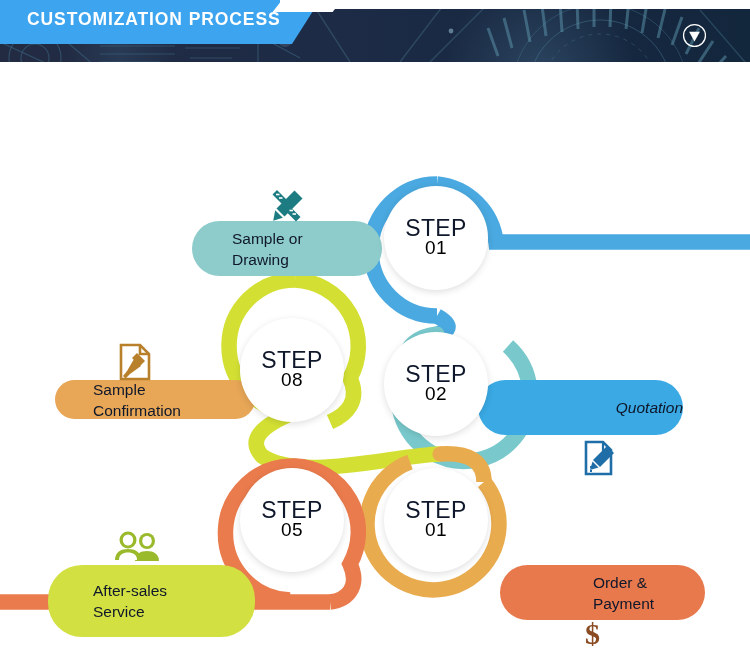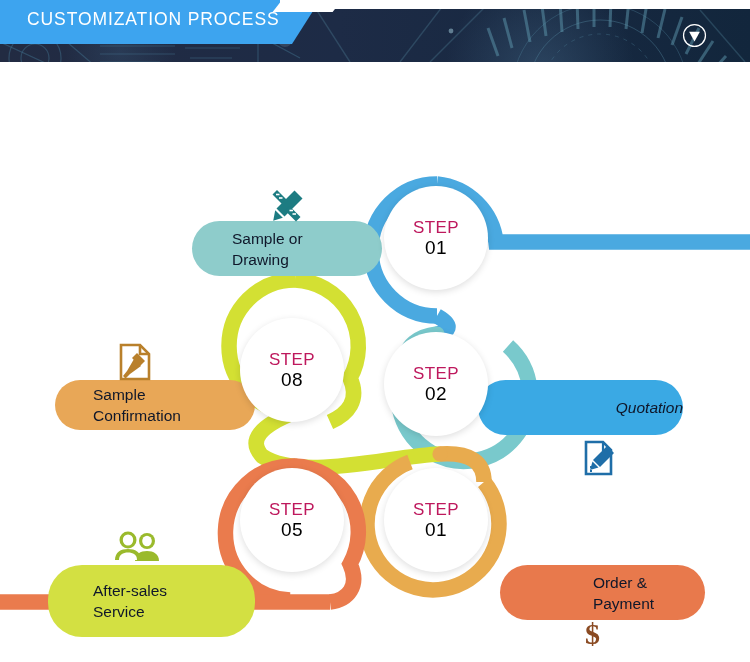--- a/index.html
+++ b/index.html
@@ -52,21 +52,21 @@
     left: 0; top: 0;
     width: 320px; height: 44px;
     background: #3da4ef;
     z-index: 3;
     clip-path: polygon(0 0, 320px 0, 292px 44px, 0 44px);
   }
   .hdr-title {
     position: absolute;
     left: 27px; top: 9px;
     font-size: 17.5px;
-    font-weight: normal;
+    font-weight: bold;
     letter-spacing: 0.9px;
     color: #ffffff;
     z-index: 5;
     white-space: nowrap;
   }
   .hdr-chevron {
     position: absolute;
     right: 43px; top: 23px;
     width: 25px; height: 25px;
     z-index: 6;
@@ -107,22 +107,22 @@
     border-radius: 50%;
     background: #ffffff;
     box-shadow: 0 2px 7px rgba(0,0,0,0.13);
     display: flex;
     flex-direction: column;
     align-items: center;
     justify-content: center;
     z-index: 20;
   }
   .step-label {
-    font-size: 17px;
-    color: #be185d;
+    font-size: 23px;
+    color: #0f172a;
     letter-spacing: 0.4px;
     line-height: 20px;
   }
   .step-num {
     font-size: 19px;
     color: #000000;
     letter-spacing: 0.4px;
     line-height: 20px;
   }
 
@@ -255,21 +255,21 @@
       <circle cx="437" cy="272" r="7.6" fill="#79c9cc"></circle>
       <circle cx="440" cy="392" r="7.6" fill="#e8ab4e"></circle>
       <circle cx="295" cy="404" r="7.6" fill="#ea7b4d"></circle>
     </svg>
 
     <div class="pill" style="left:192px; top:159px; width:190px; height:55px; background:#8ecccb; padding-left:40px; z-index:15;">
       <span class="pill-text">Sample or
 Drawing</span>
     </div>
 
-    <div class="pill" style="left:55px; top:318px; width:200px; height:50px; background:#e8a757; padding-left:38px; z-index:15;">
+    <div class="pill" style="left:55px; top:318px; width:200px; height:39px; background:#e8a757; padding-left:38px; z-index:15;">
       <span class="pill-text">Sample
 Confirmation</span>
     </div>
 
     <div class="pill" style="left:478px; top:318px; width:205px; height:55px; background:#3aa9e4; justify-content:flex-end; padding-left:42px; z-index:15;font-style:italic;">
       <span class="pill-text">Quotation</span>
     </div>
 
     <div class="pill" style="left:48px; top:503px; width:207px; height:72px; background:#d3e042; padding-left:45px; z-index:15;">
       <span class="pill-text">After-sales

